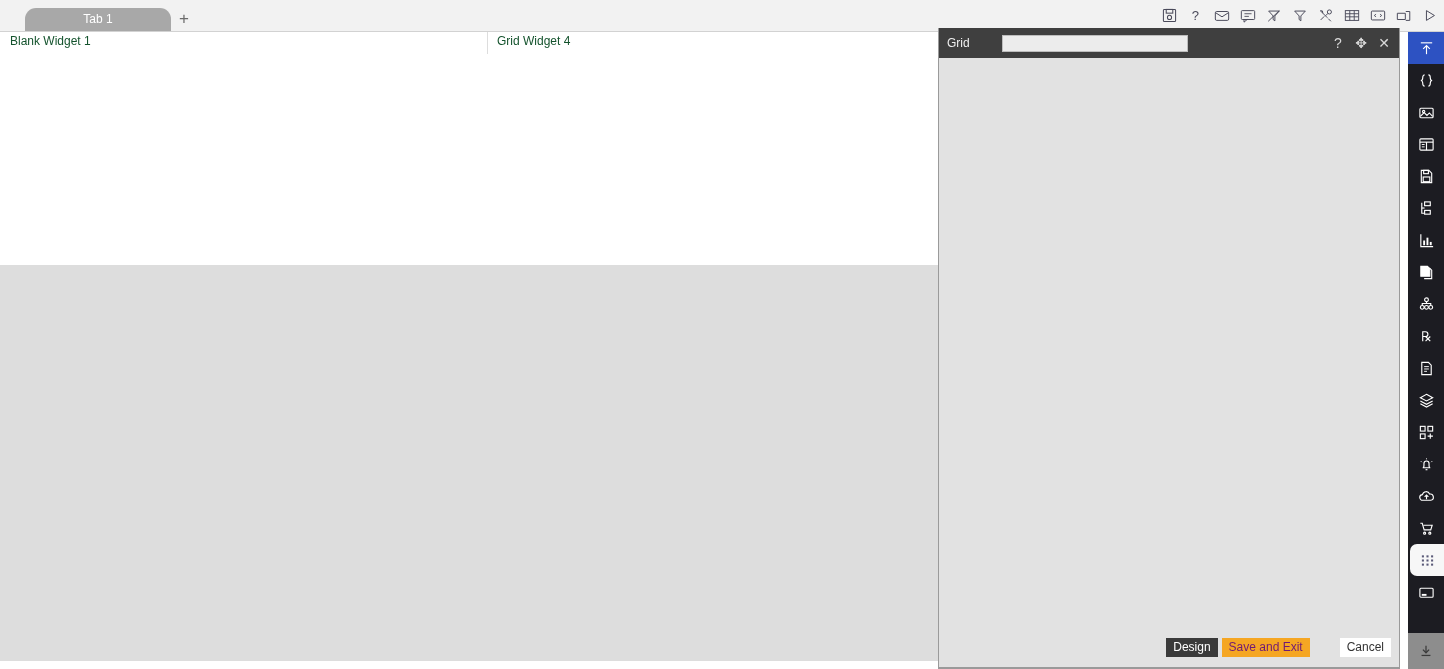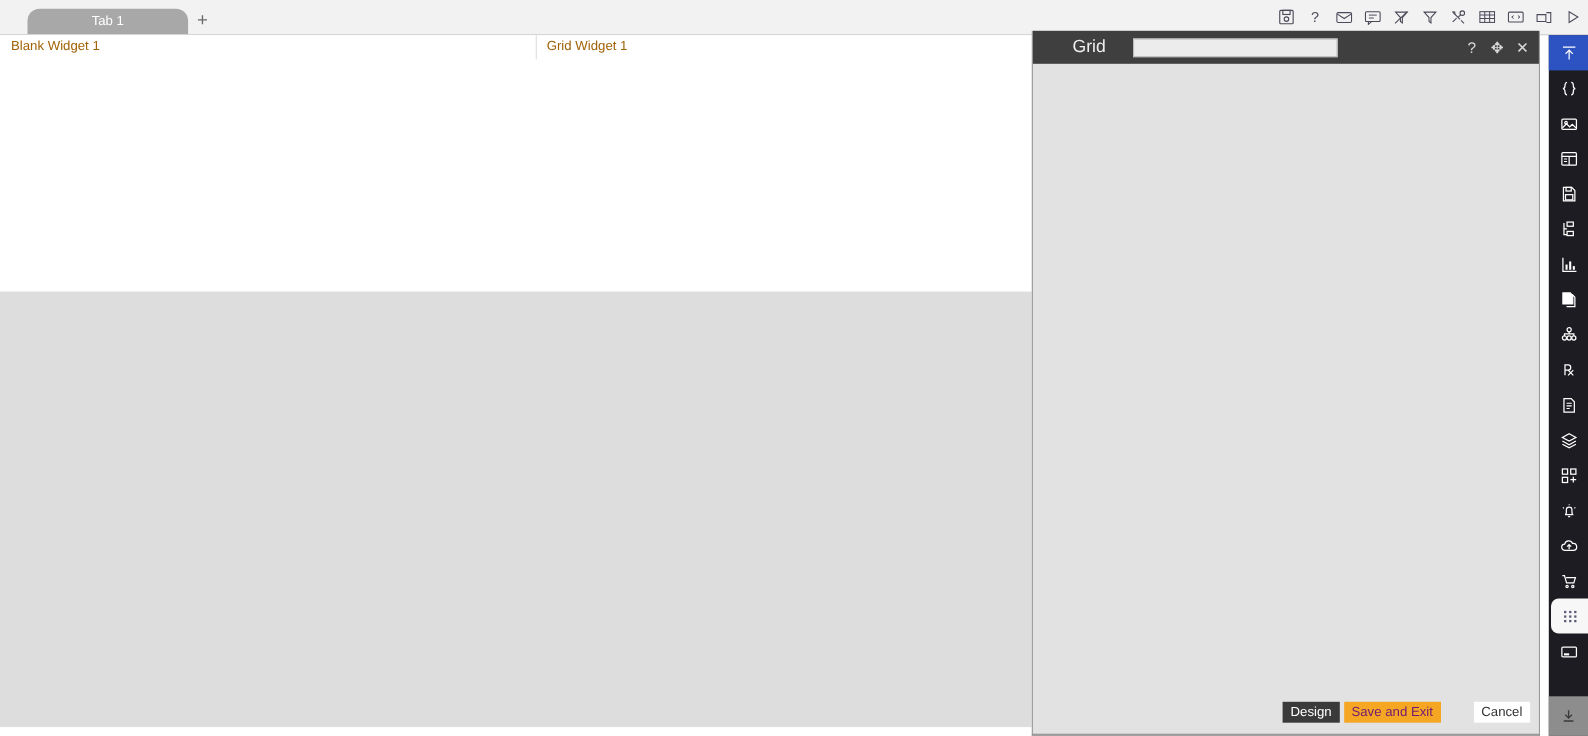--- a/index.html
+++ b/index.html
@@ -39,21 +39,21 @@
     width:17px;height:17px;display:flex;align-items:center;justify-content:center;
     color:#4a4a5a;cursor:pointer;
   }
   .topicons .ic svg{display:block;}
 
   
   .canvas{
     position:absolute;left:0;top:32px;width:938px;height:637px;
     background:#ffffff;overflow:hidden;
   }
-  .wlabel{position:absolute;font-size:12px;color:#a16207;white-space:nowrap;}
+  .wlabel{position:absolute;font-size:12px;color:#14532d;white-space:nowrap;}
   #w1label{left:10px;top:2px;}
   #w2label{left:497px;top:2px;}
   .vdivider{position:absolute;left:487px;top:0px;width:1px;height:22px;background:#dddddd;}
   .graypanel{position:absolute;left:0;top:233px;width:938px;height:396px;background:#dddddd;}
   .cutoff-row{
     position:absolute;left:0;bottom:0;width:938px;height:8px;
     overflow:hidden;background:#ffffff;
   }
   .cutoff-text{
     position:absolute;left:22px;top:-5px;font-size:11px;color:#555;white-space:nowrap;
@@ -63,21 +63,21 @@
   .panel{
     position:absolute;left:938px;top:28px;width:462px;height:641px;
     background:#e2e2e2;box-sizing:border-box;
     border-left:1px solid #9a9a9a;border-right:1px solid #9a9a9a;border-bottom:2px solid #9a9a9a;
   }
   .panel-head{
     position:relative;height:30px;background:#3f3f3f;
     display:flex;align-items:center;box-sizing:border-box;
   }
   .panel-title{
-    color:#efefef;font-size:16px;margin-left:36px;width:55px;
+    color:#efefef;font-size:12px;margin-left:8px;width:55px;
   }
   .panel-input{
     width:186px;height:17px;background:#ececec;border:1px solid #bdbdbd;
     box-sizing:border-box;font-family:"Liberation Sans",sans-serif;font-size:12px;
     padding:0 3px;color:#222;outline:none;
   }
   .panel-head-icons{
     position:absolute;right:8px;top:0;height:30px;display:flex;align-items:center;gap:9px;
   }
   .panel-head-icons .ic{color:#d9d9d9;cursor:pointer;display:flex;align-items:center;justify-content:center;width:14px;height:14px;font-size:14px;}
@@ -204,21 +204,21 @@
         <svg width="16" height="15" viewBox="0 0 18 16" fill="none" stroke="#4a4a5a" stroke-width="1.1">
           <path d="M5 2.5L14 8l-9 5.5z"></path>
         </svg>
       </div>
     </div>
   </div>
 
   <div class="canvas">
     <div class="vdivider"></div>
     <div class="wlabel" id="w1label">Blank Widget 1</div>
-    <div class="wlabel" id="w2label">Grid Widget 1</div>
+    <div class="wlabel" id="w2label">Grid Widget 4</div>
     <div class="graypanel"></div>
   </div>
 
   <div class="panel">
 
     <div class="panel-head">
       <div class="panel-title">Grid</div>
       <input class="panel-input" type="text" value="" placeholder="" style="">
       <div class="panel-head-icons">
         <div class="ic">?</div>

